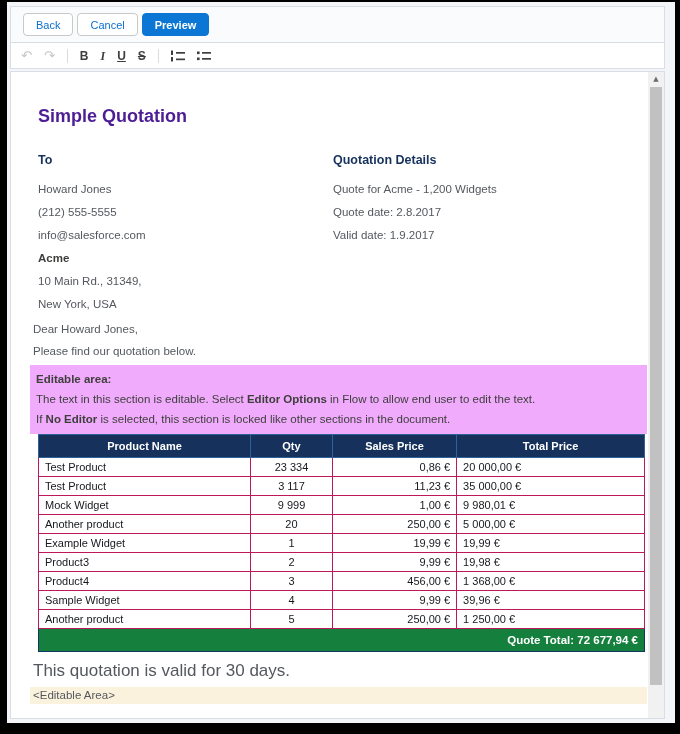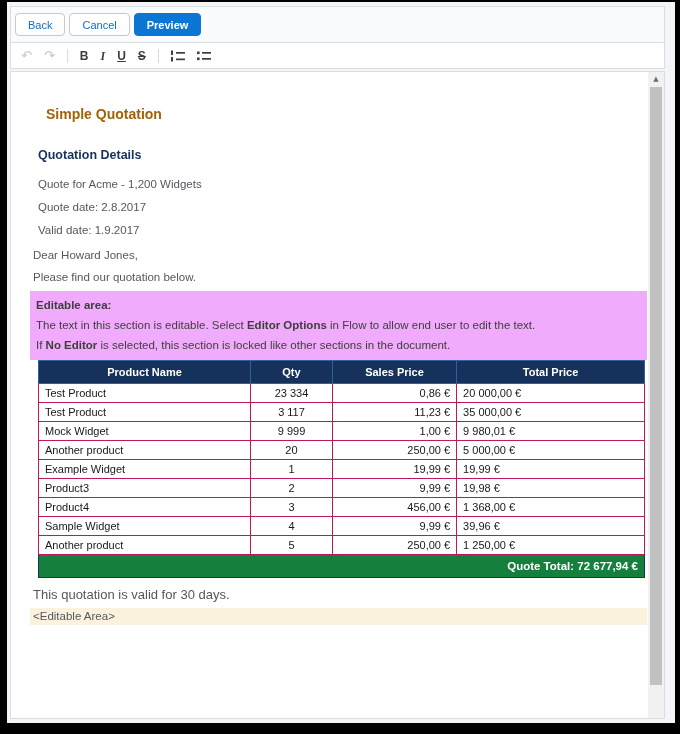--- a/index.html
+++ b/index.html
@@ -15,21 +15,21 @@
     border-bottom: 11px solid #000;
   }
   .screen { position: relative; width: 668px; height: 721px; padding: 4px 0 0 3px; }
 
   
   .btn-toolbar {
     width: 655px; height: 37px;
     background: #fafbfd;
     border: 1px solid #d8dde6;
     display: flex; align-items: center;
-    padding-left: 4px; gap: 4px;
+    padding-left: 12px; gap: 4px;
   }
   .btn {
     height: 23px; padding: 0 12px;
     border-radius: 4px; font-size: 11px;
     font-family: "Liberation Sans", sans-serif;
     display: inline-flex; align-items: center; cursor: pointer;
   }
   .btn-outline { background: #fff; border: 1px solid #c9c9c9; color: #0b6fd0; }
   .btn-primary { background: #0b76d4; border: 1px solid #0b76d4; color: #fff; font-weight: bold; }
 
@@ -51,21 +51,21 @@
 
   
   .doc {
     position: relative; width: 655px; height: 648px; margin-top: 2px;
     background: #fff; border: 1px solid #d8dde6;
   }
   .doc-content {
     position: absolute; left: 0; top: 0; right: 17px; bottom: 0;
     padding: 34px 0 0 19px; overflow: hidden;
   }
-  .doc-title { margin-left: 16px; font-size: 14px; font-weight: bold; color: #a16207; }
+  .doc-title { margin-left: 8px; font-size: 18px; font-weight: bold; color: #4c1d95; }
 
   .cols { display: flex; margin: 26px 0 0 8px; }
   .col-left { width: 295px; }
   .col-right { flex: 1; }
   .col-heading { font-size: 12.5px; font-weight: bold; color: #16325c; margin-bottom: 11px; }
   .info-line { font-size: 11.5px; color: #54585e; line-height: 23px; }
   .info-line.bold { font-weight: bold; color: #3e3e3c; }
 
   .salutation, .intro { margin-left: 3px; font-size: 11.5px; color: #54585e; line-height: 22px; }
   .salutation { margin-top: 2px; }
@@ -95,21 +95,21 @@
   td.c-total { text-align: left; }
   col.w-name  { width: 35%; }
   col.w-qty   { width: 13.5%; }
   col.w-price { width: 20.5%; }
   col.w-total { width: 31%; }
   tr.total-row td {
     background: #15803d; color: #fff; font-weight: bold; text-align: right;
     height: 23px; border: 1px solid #12365f; font-size: 11.5px;
   }
 
-  .validity { margin: 9px 0 0 3px; font-size: 13px; color: #54585e; }
+  .validity { margin: 9px 0 0 3px; font-size: 17px; color: #54585e; }
   .editable-strip {
     margin-top: 6px; background: #fbf2dd; padding: 2px 5px 3px 3px;
     font-size: 11.5px; color: #54585e;
   }
 
   
   .scrollbar {
     position: absolute; top: 0; right: 0; bottom: 0; width: 16px;
     background: #f1f1f1;
   }
@@ -161,20 +161,29 @@
           </svg>
       </span>
     </div>
 
     <div class="doc">
       <div class="doc-content">
 
         <h1 class="doc-title">Simple Quotation</h1>
 
         <div class="cols">
+          <div class="col-left">
+            <div class="col-heading">To</div>
+            <div class="info-line">Howard Jones</div>
+            <div class="info-line">(212) 555-5555</div>
+            <div class="info-line">info@salesforce.com</div>
+            <div class="info-line bold">Acme</div>
+            <div class="info-line">10 Main Rd., 31349,</div>
+            <div class="info-line">New York, USA</div>
+          </div>
           <div class="col-right">
             <div class="col-heading">Quotation Details</div>
             <div class="info-line">Quote for Acme - 1,200 Widgets</div>
             <div class="info-line">Quote date: 2.8.2017</div>
             <div class="info-line">Valid date: 1.9.2017</div>
           </div>
         </div>
 
         <p class="salutation">Dear Howard Jones,</p>
         <p class="intro">Please find our quotation below.</p>

